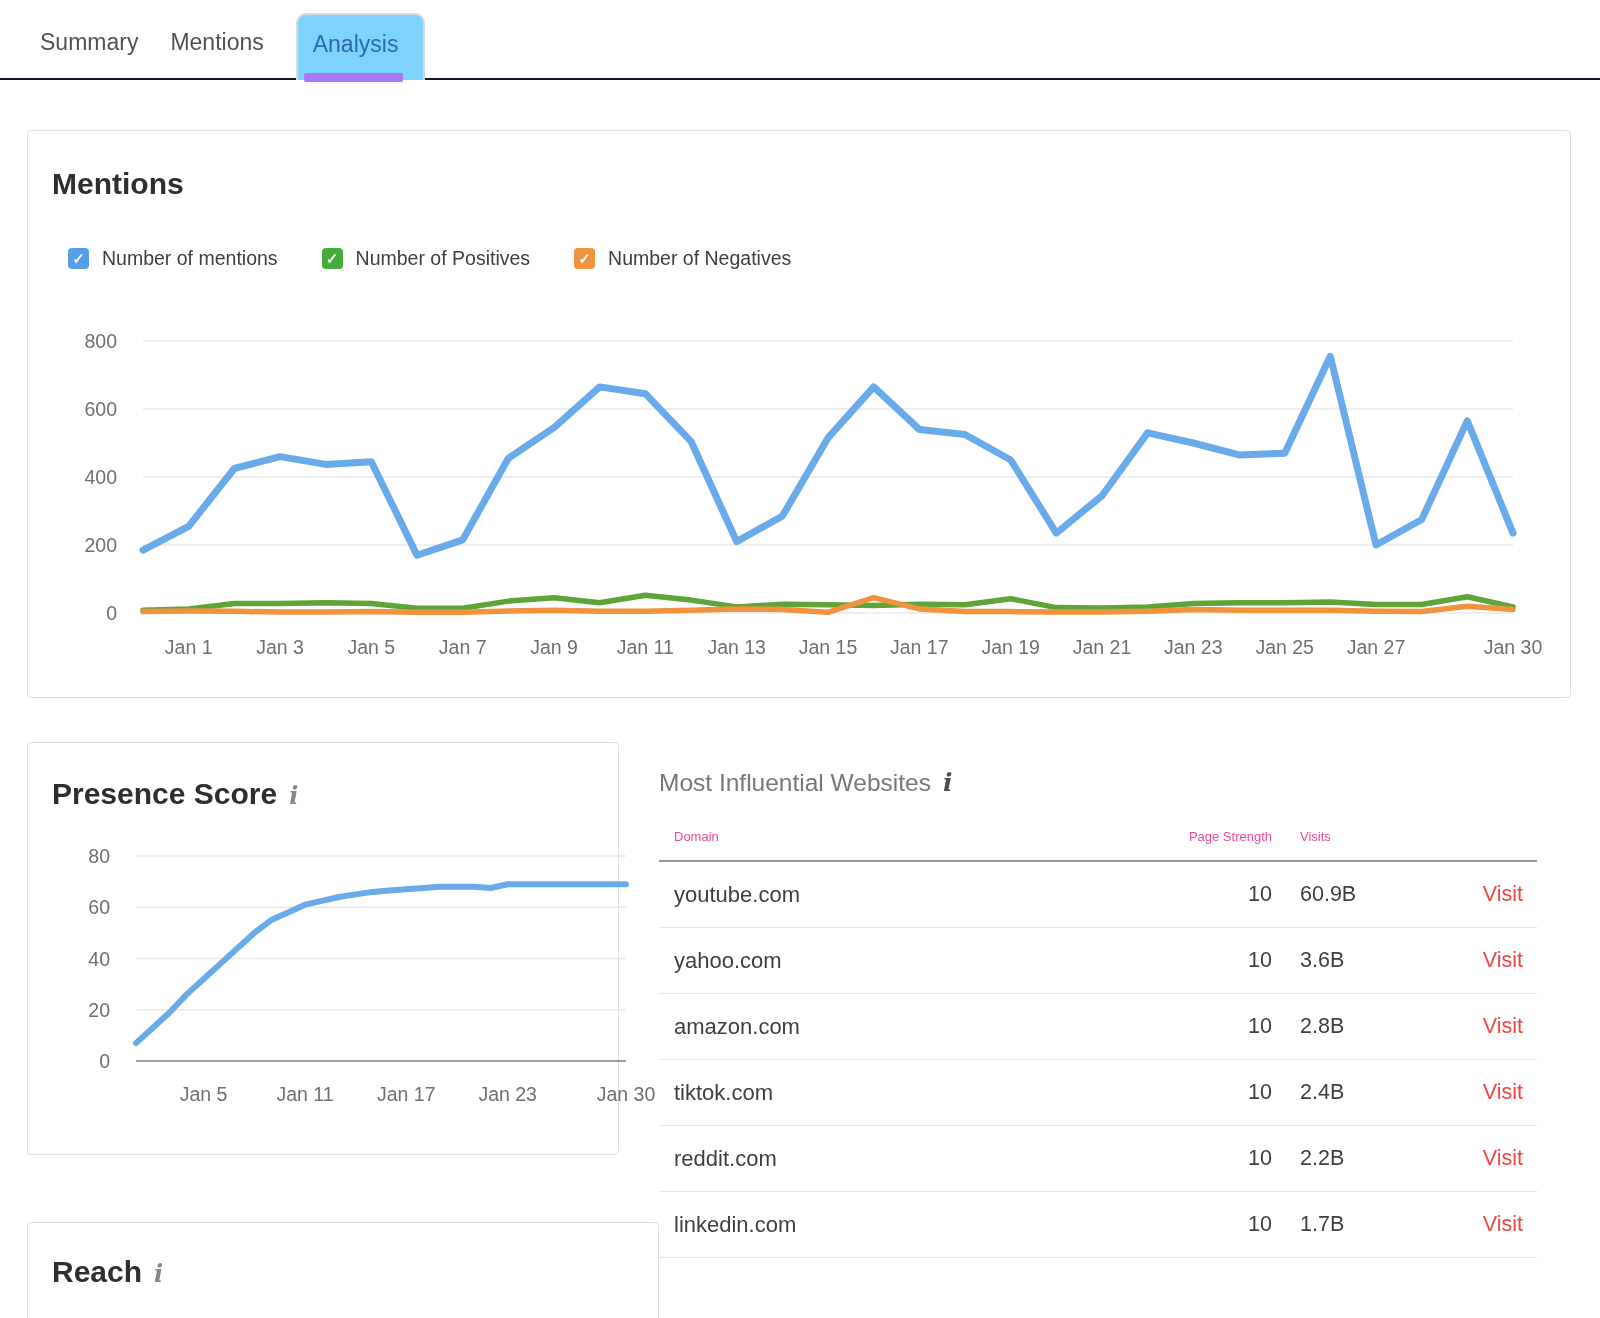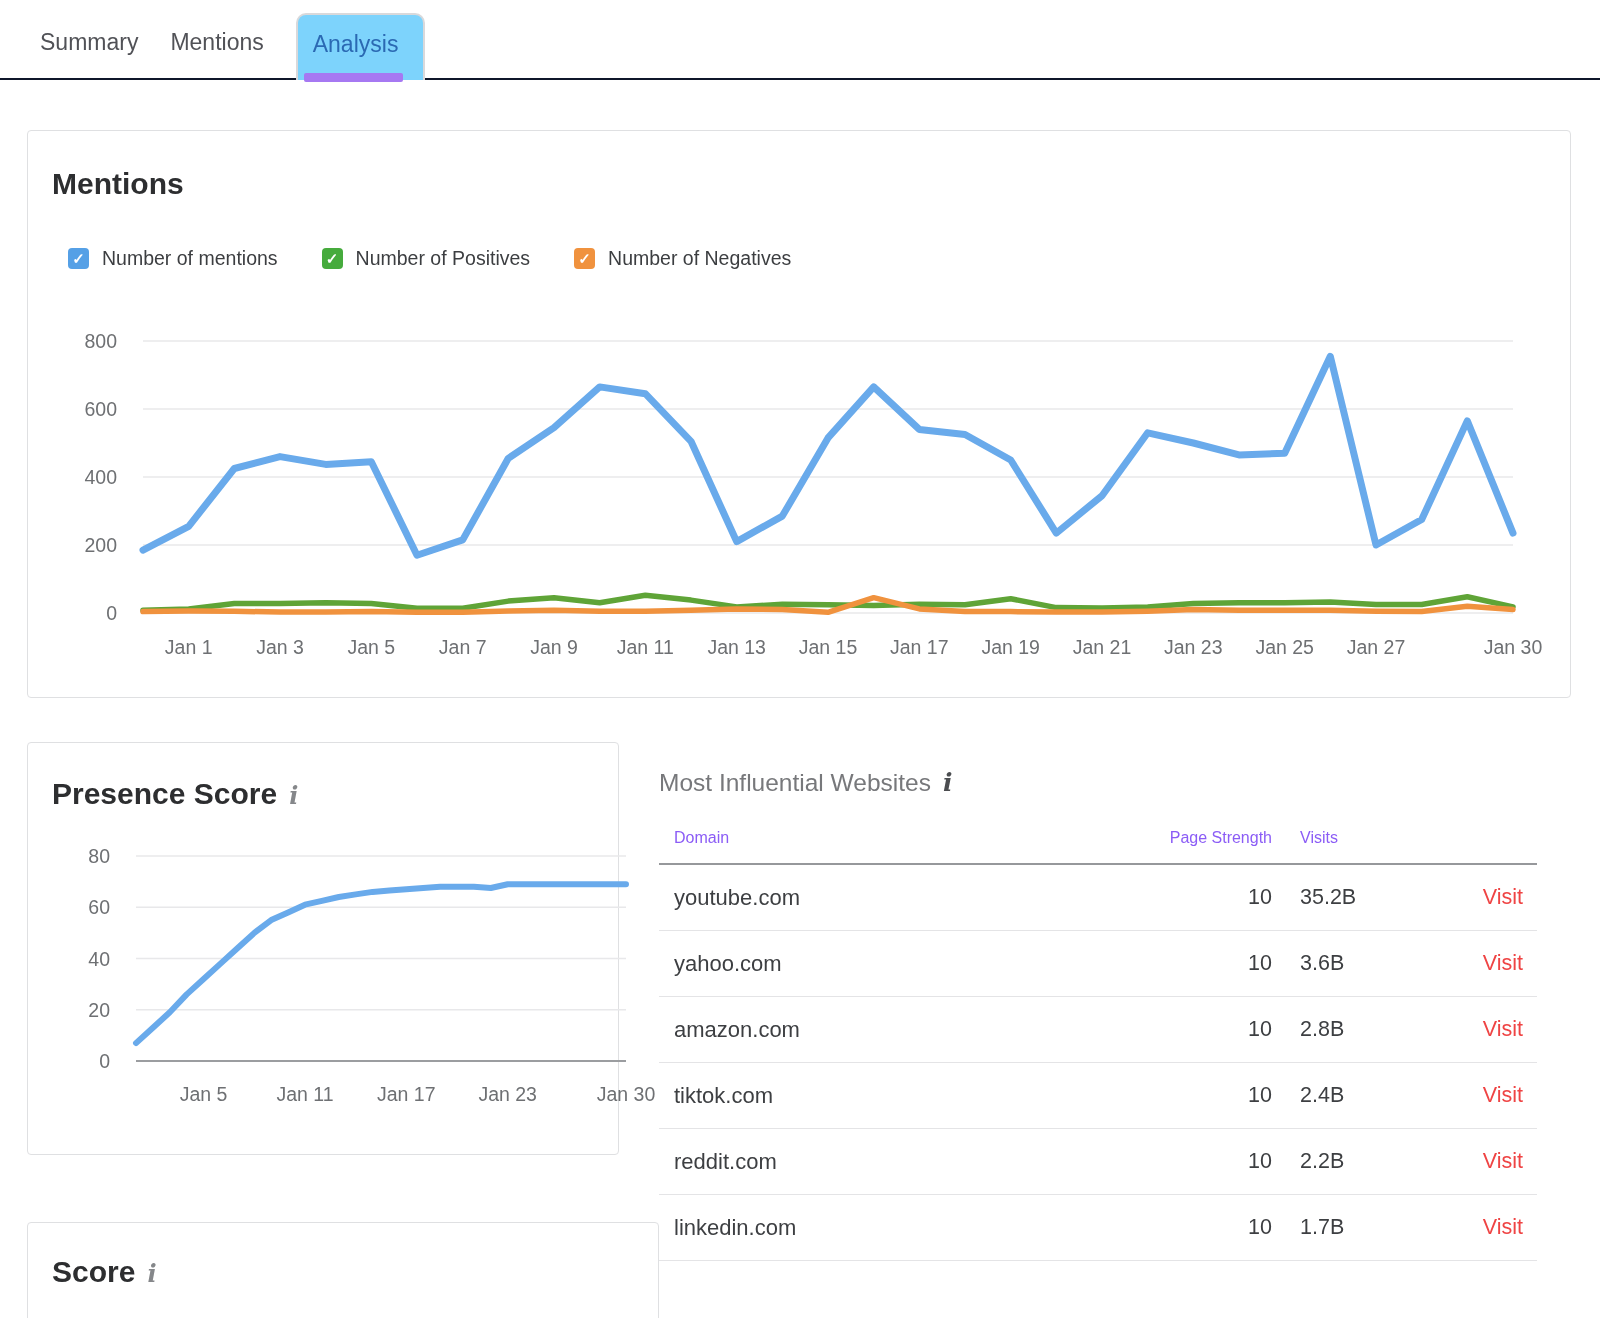--- a/index.html
+++ b/index.html
@@ -54,21 +54,21 @@
   #presence-chart { margin:26px 0 0 28px; }
   #reach-card { left:27px; top:1222px; width:632px; height:140px; }
   #reach-card .card-title { margin:30px 0 0 24px; line-height:38px; display:inline-block; }
   
   #websites { position:absolute; left:659px; top:744px; width:878px; }
   #websites-title { font-size:24.5px; color:#77787b; margin-top:24px; }
   #websites-title .info-icon { color:#4b4d50; font-size:25px; }
   .thead {
     display:flex; margin-top:32px; padding-bottom:16px;
     border-bottom:2px solid #96989b;
-    font-size:16px; color:#8b5cf6;
+    font-size:13px; color:#ec4899;
   }
   .trow {
     display:flex; align-items:center; height:66px;
     border-bottom:1px solid #e4e4e6;
     font-size:21.5px; color:#3d3f42;
   }
   .col-domain { flex:1 1 auto; padding-left:15px; }
   .col-strength { width:150px; text-align:right; }
   .col-visits { width:175px; padding-left:28px; }
   .col-visit { width:90px; text-align:right; padding-right:14px; }
@@ -151,39 +151,39 @@
       <text class="tick" x="249.0" y="262" text-anchor="middle">Jan 11</text>
       <text class="tick" x="350.3" y="262" text-anchor="middle">Jan 17</text>
       <text class="tick" x="451.7" y="262" text-anchor="middle">Jan 23</text>
       <text class="tick" x="570.0" y="262" text-anchor="middle">Jan 30</text>
       <polyline points="80.0,204.1 96.9,188.7 113.8,173.3 130.7,155.4 147.6,140.0 164.5,124.6 181.4,109.2 198.3,93.9 215.2,81.1 232.1,73.4 249.0,65.7 265.9,61.8 282.8,58.0 299.7,55.4 316.6,52.9 333.4,51.6 350.3,50.3 367.2,49.0 384.1,47.8 401.0,47.8 417.9,47.8 434.8,49.0 451.7,45.2 468.6,45.2 485.5,45.2 502.4,45.2 519.3,45.2 536.2,45.2 553.1,45.2 570.0,45.2" fill="none" stroke="#69aaeb" stroke-width="6" stroke-linejoin="round" stroke-linecap="round"></polyline>
     </svg>
 </div>
 
 <div class="card" id="reach-card">
   <div>
-    <h2 class="card-title">Score</h2><span class="info-icon">i</span>
+    <h2 class="card-title">Reach</h2><span class="info-icon">i</span>
   </div>
 </div>
 
 <div id="websites">
   <div id="websites-title">
     <span>Most Influential Websites</span><span class="info-icon">i</span>
   </div>
   <div class="thead">
     <div class="col-domain">Domain</div>
     <div class="col-strength">Page Strength</div>
     <div class="col-visits">Visits</div>
     <div class="col-visit"></div>
   </div>
   <div id="websites-body">
       <div class="trow">
        <div class="col-domain">youtube.com</div>
        <div class="col-strength">10</div>
-       <div class="col-visits">35.2B</div>
+       <div class="col-visits">60.9B</div>
        <div class="col-visit visit-link">Visit</div>
      </div>
       <div class="trow">
        <div class="col-domain">yahoo.com</div>
        <div class="col-strength">10</div>
        <div class="col-visits">3.6B</div>
        <div class="col-visit visit-link">Visit</div>
      </div>
       <div class="trow">
        <div class="col-domain">amazon.com</div>

